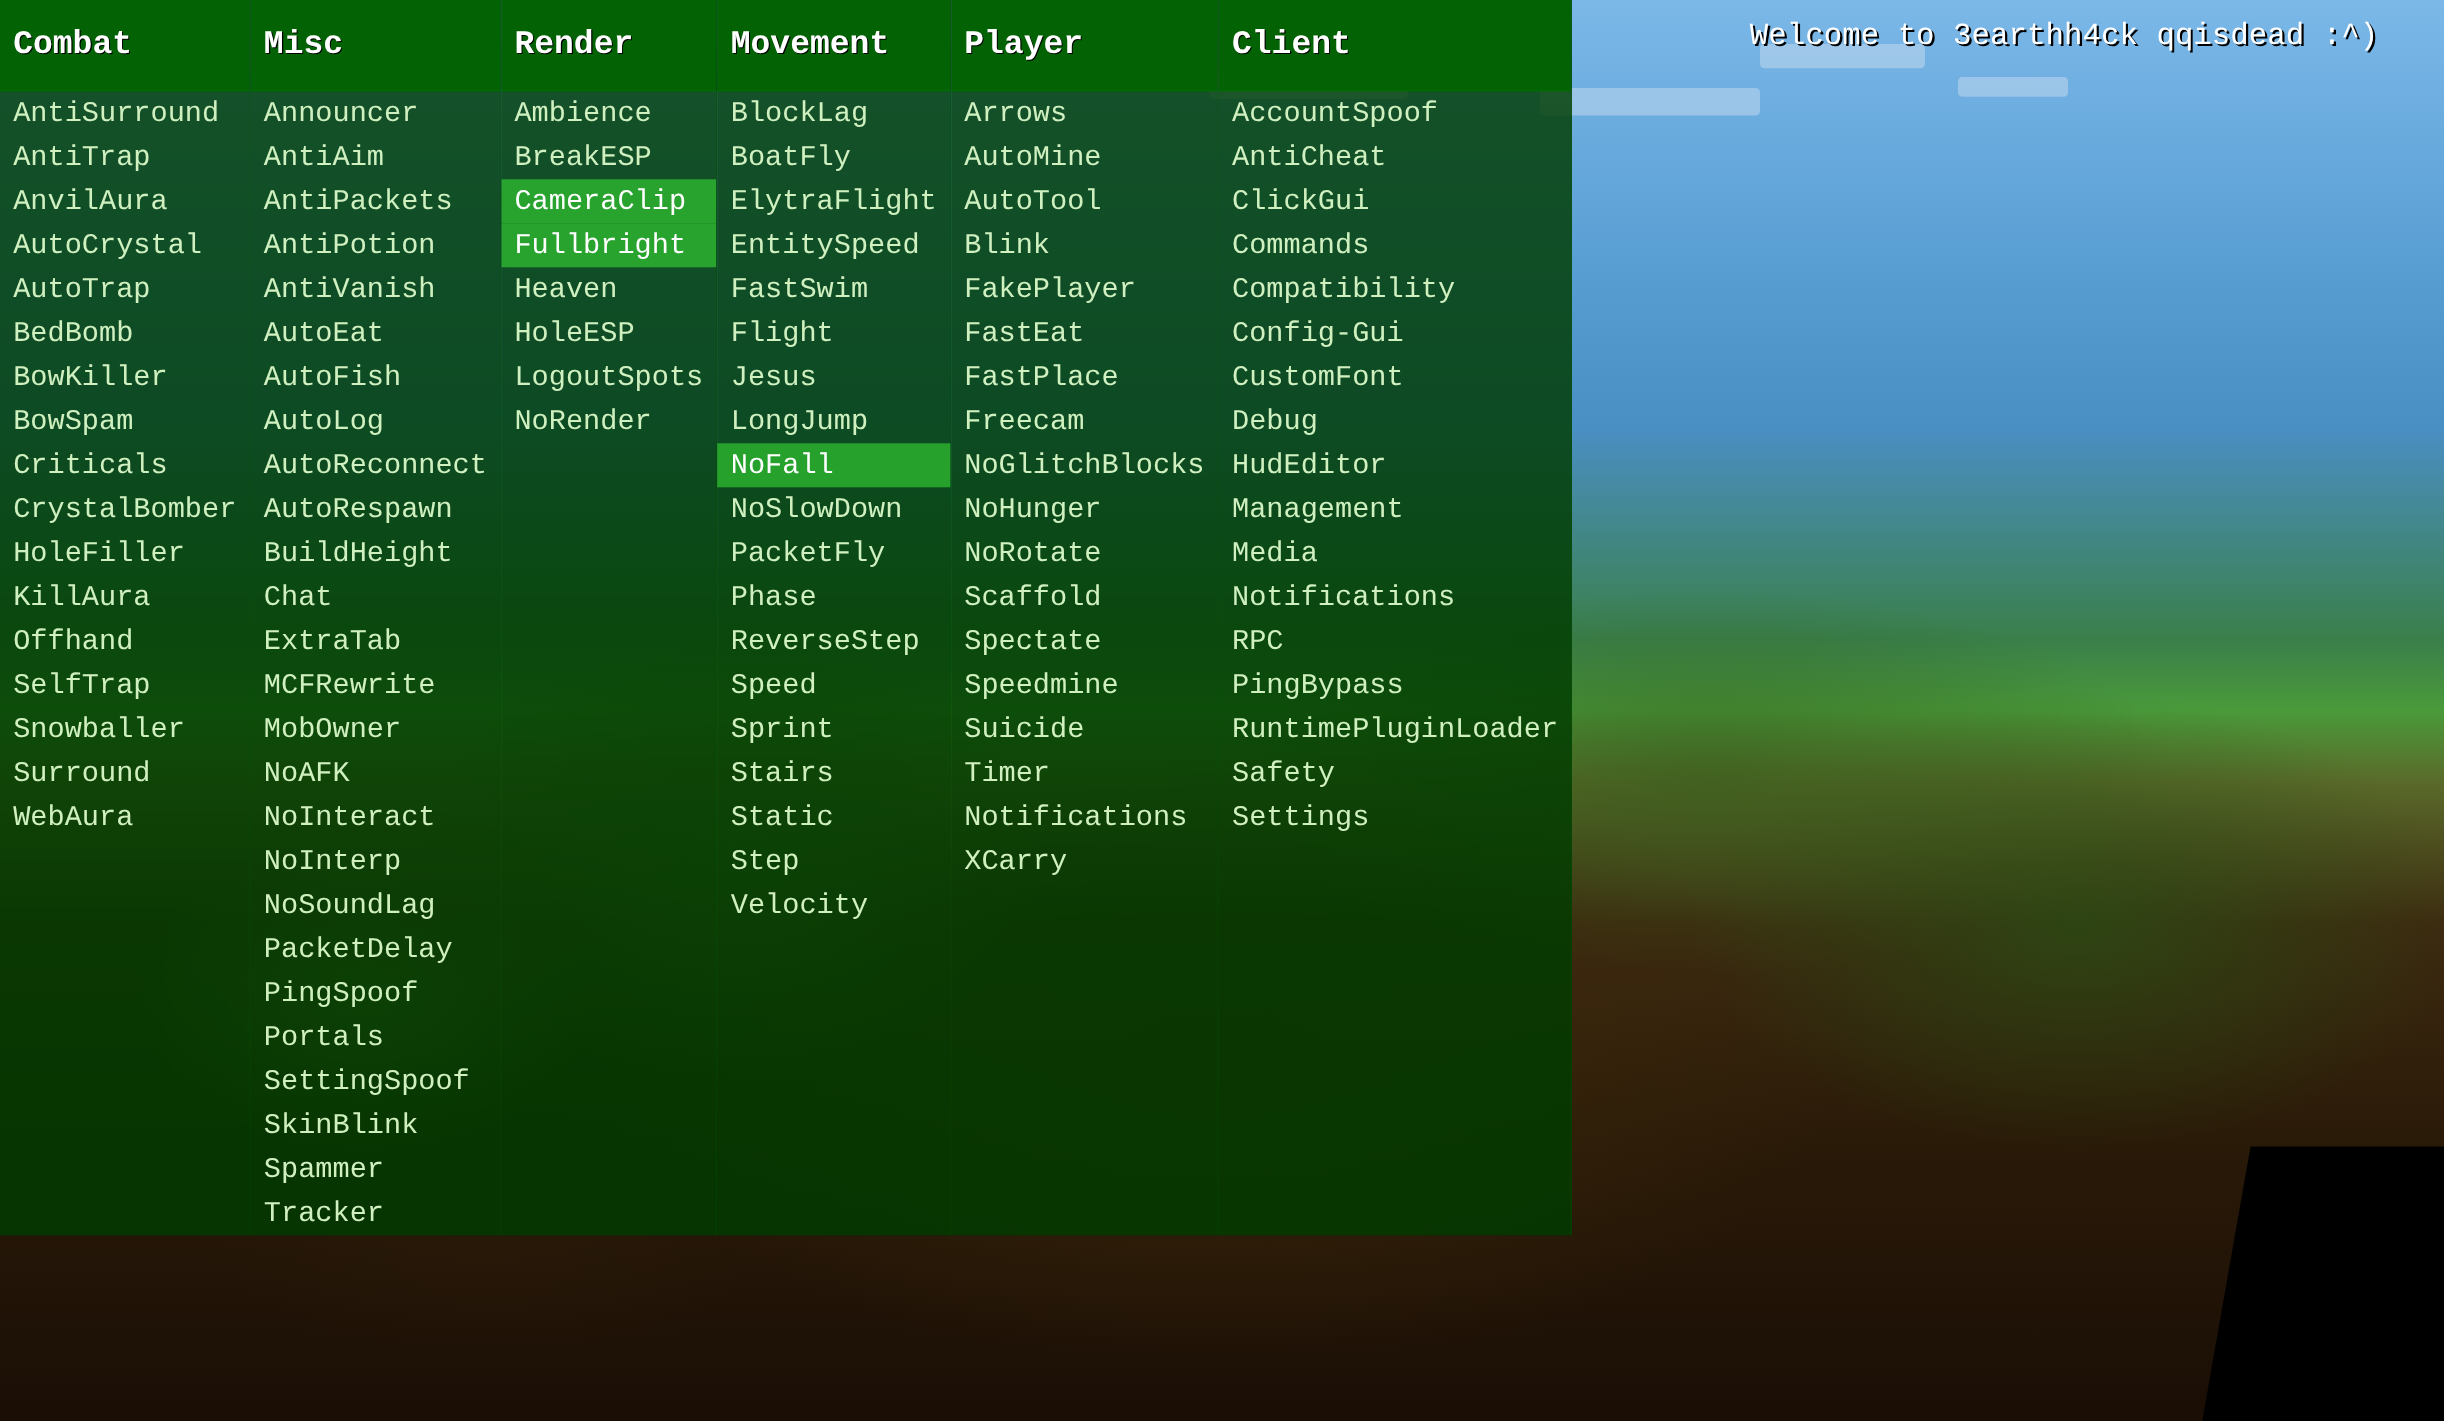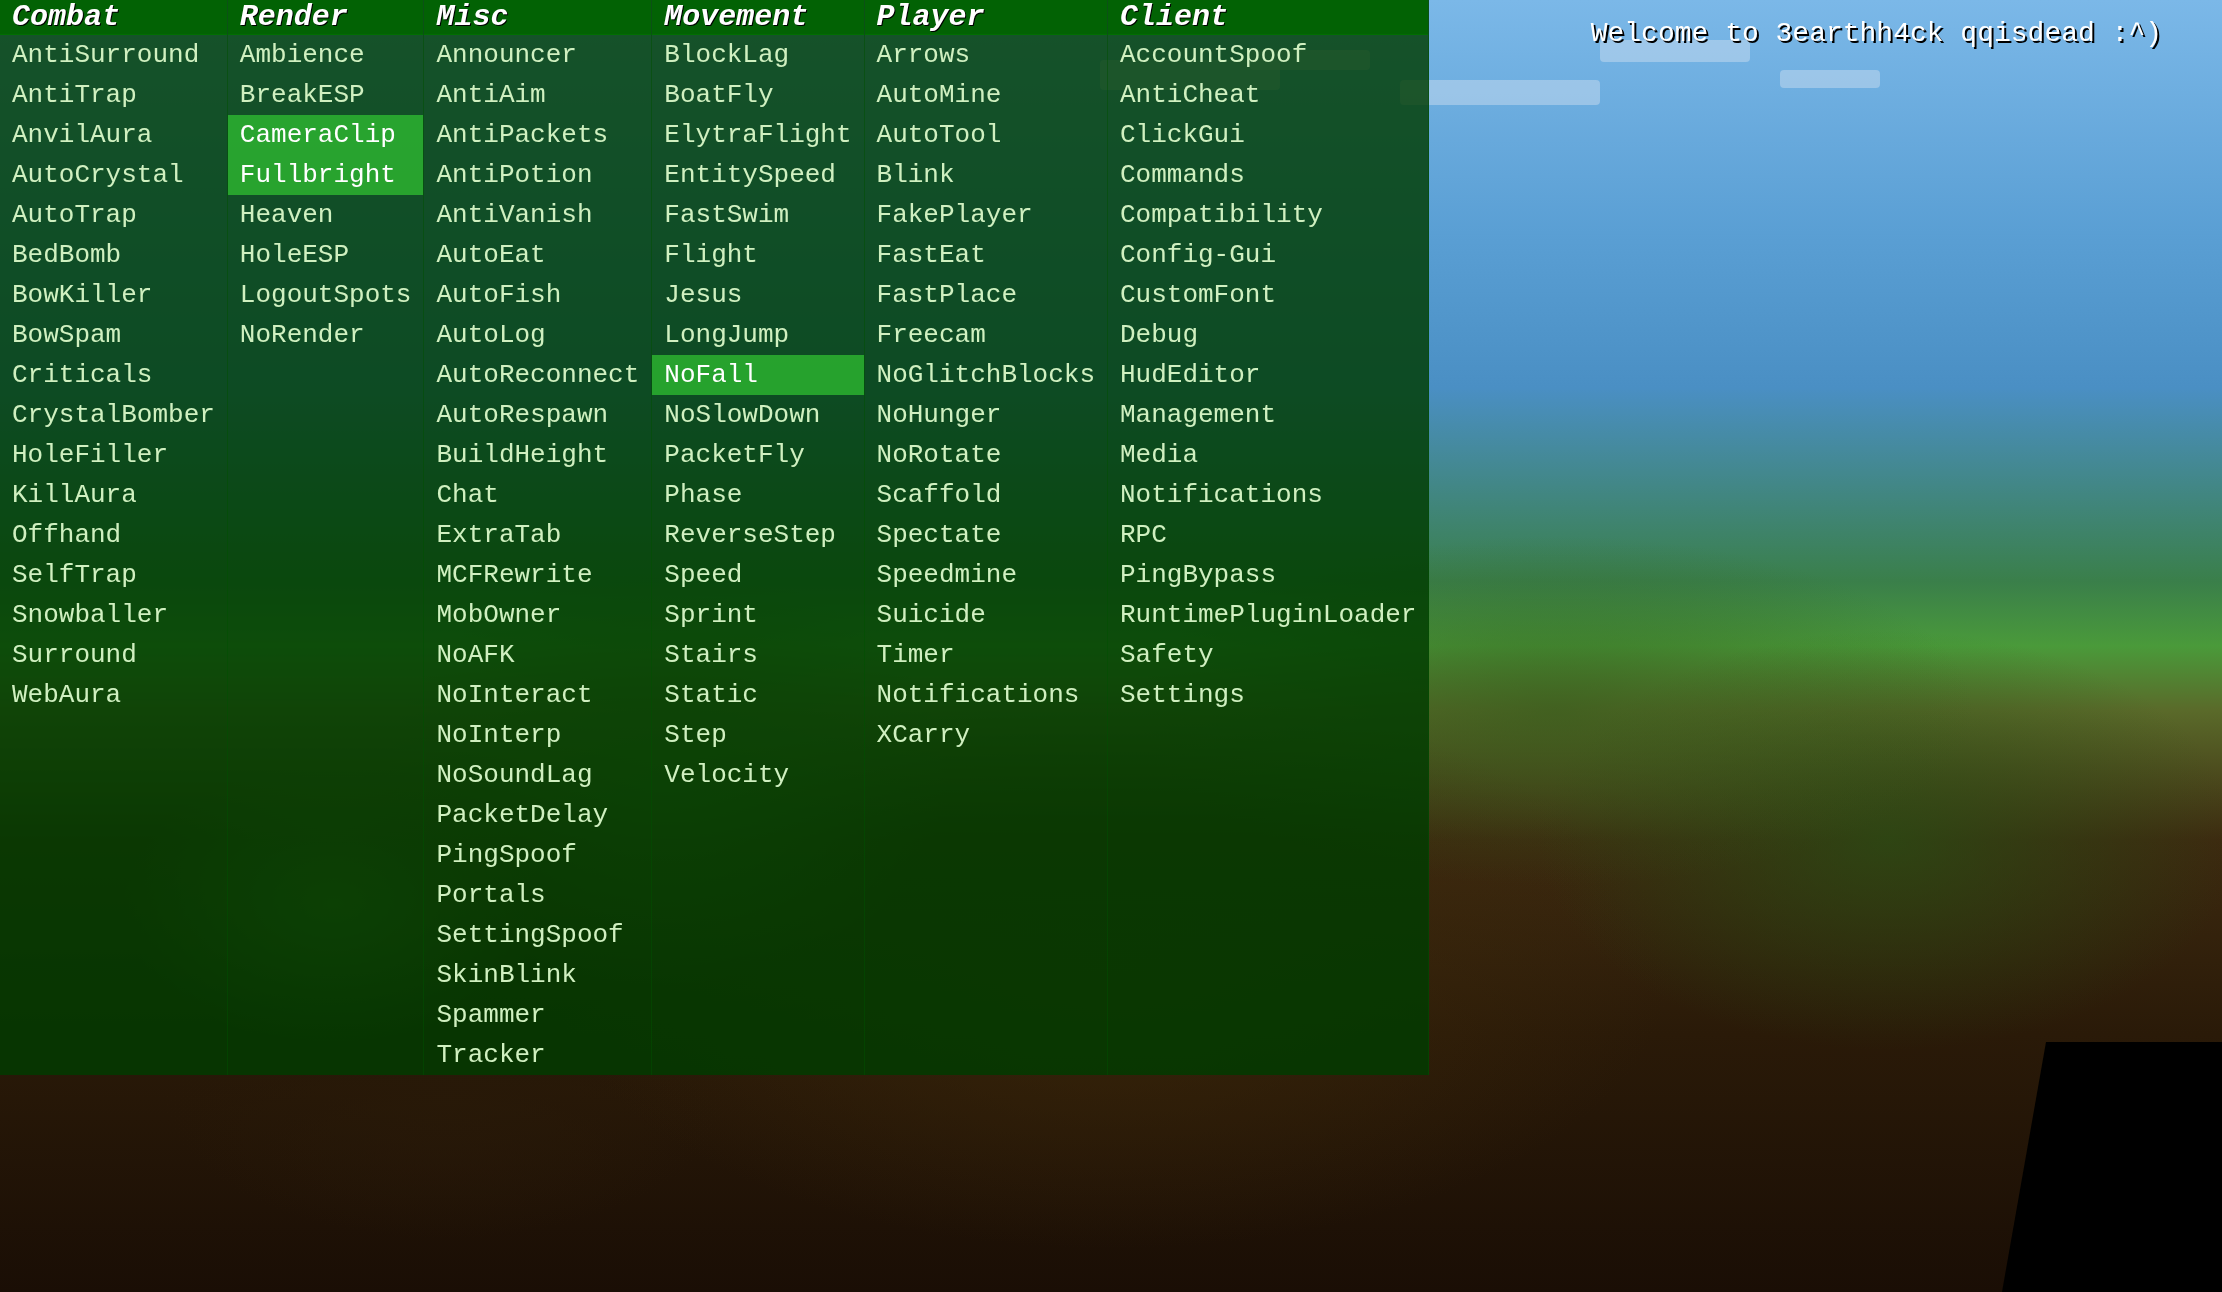--- a/index.html
+++ b/index.html
@@ -69,25 +69,24 @@
     .category {
       min-width: 175px;
       background: rgba(0, 60, 0, 0.82);
       border-right: 1px solid rgba(0,80,0,0.5);
     }
     .category-header {
       background: rgba(0, 100, 0, 0.9);
       color: #ffffff;
       font-size: 30px;
       font-weight: bold;
-      padding: 0 12px;
+      padding: 24px 12px;
       font-family: 'Courier New', monospace;
       text-shadow: 1px 1px #000;
       border-bottom: 1px solid rgba(0,120,0,0.6);
-      font-style: italic;
     }
     .menu-item {
       color: #d0f0c0;
       font-size: 26px;
       padding: 5px 12px;
       font-family: 'Courier New', monospace;
       cursor: pointer;
       white-space: nowrap;
     }
     .menu-item.highlighted {
@@ -132,31 +131,20 @@
       <div class="menu-item">BowSpam</div>
       <div class="menu-item">Criticals</div>
       <div class="menu-item">CrystalBomber</div>
       <div class="menu-item">HoleFiller</div>
       <div class="menu-item">KillAura</div>
       <div class="menu-item">Offhand</div>
       <div class="menu-item">SelfTrap</div>
       <div class="menu-item">Snowballer</div>
       <div class="menu-item">Surround</div>
       <div class="menu-item">WebAura</div>
-    </div>
-    <div class="category">
-      <div class="category-header">Render</div>
-      <div class="menu-item">Ambience</div>
-      <div class="menu-item">BreakESP</div>
-      <div class="menu-item highlighted">CameraClip</div>
-      <div class="menu-item highlighted">Fullbright</div>
-      <div class="menu-item">Heaven</div>
-      <div class="menu-item">HoleESP</div>
-      <div class="menu-item">LogoutSpots</div>
-      <div class="menu-item">NoRender</div>
     </div>
     <div class="category">
       <div class="category-header">Misc</div>
       <div class="menu-item">Announcer</div>
       <div class="menu-item">AntiAim</div>
       <div class="menu-item">AntiPackets</div>
       <div class="menu-item">AntiPotion</div>
       <div class="menu-item">AntiVanish</div>
       <div class="menu-item">AutoEat</div>
       <div class="menu-item">AutoFish</div>
@@ -174,20 +162,31 @@
       <div class="menu-item">NoSoundLag</div>
       <div class="menu-item">PacketDelay</div>
       <div class="menu-item">PingSpoof</div>
       <div class="menu-item">Portals</div>
       <div class="menu-item">SettingSpoof</div>
       <div class="menu-item">SkinBlink</div>
       <div class="menu-item">Spammer</div>
       <div class="menu-item">Tracker</div>
     </div>
     <div class="category">
+      <div class="category-header">Render</div>
+      <div class="menu-item">Ambience</div>
+      <div class="menu-item">BreakESP</div>
+      <div class="menu-item highlighted">CameraClip</div>
+      <div class="menu-item highlighted">Fullbright</div>
+      <div class="menu-item">Heaven</div>
+      <div class="menu-item">HoleESP</div>
+      <div class="menu-item">LogoutSpots</div>
+      <div class="menu-item">NoRender</div>
+    </div>
+    <div class="category">
       <div class="category-header">Movement</div>
       <div class="menu-item">BlockLag</div>
       <div class="menu-item">BoatFly</div>
       <div class="menu-item">ElytraFlight</div>
       <div class="menu-item">EntitySpeed</div>
       <div class="menu-item">FastSwim</div>
       <div class="menu-item">Flight</div>
       <div class="menu-item">Jesus</div>
       <div class="menu-item">LongJump</div>
       <div class="menu-item highlighted">NoFall</div>

